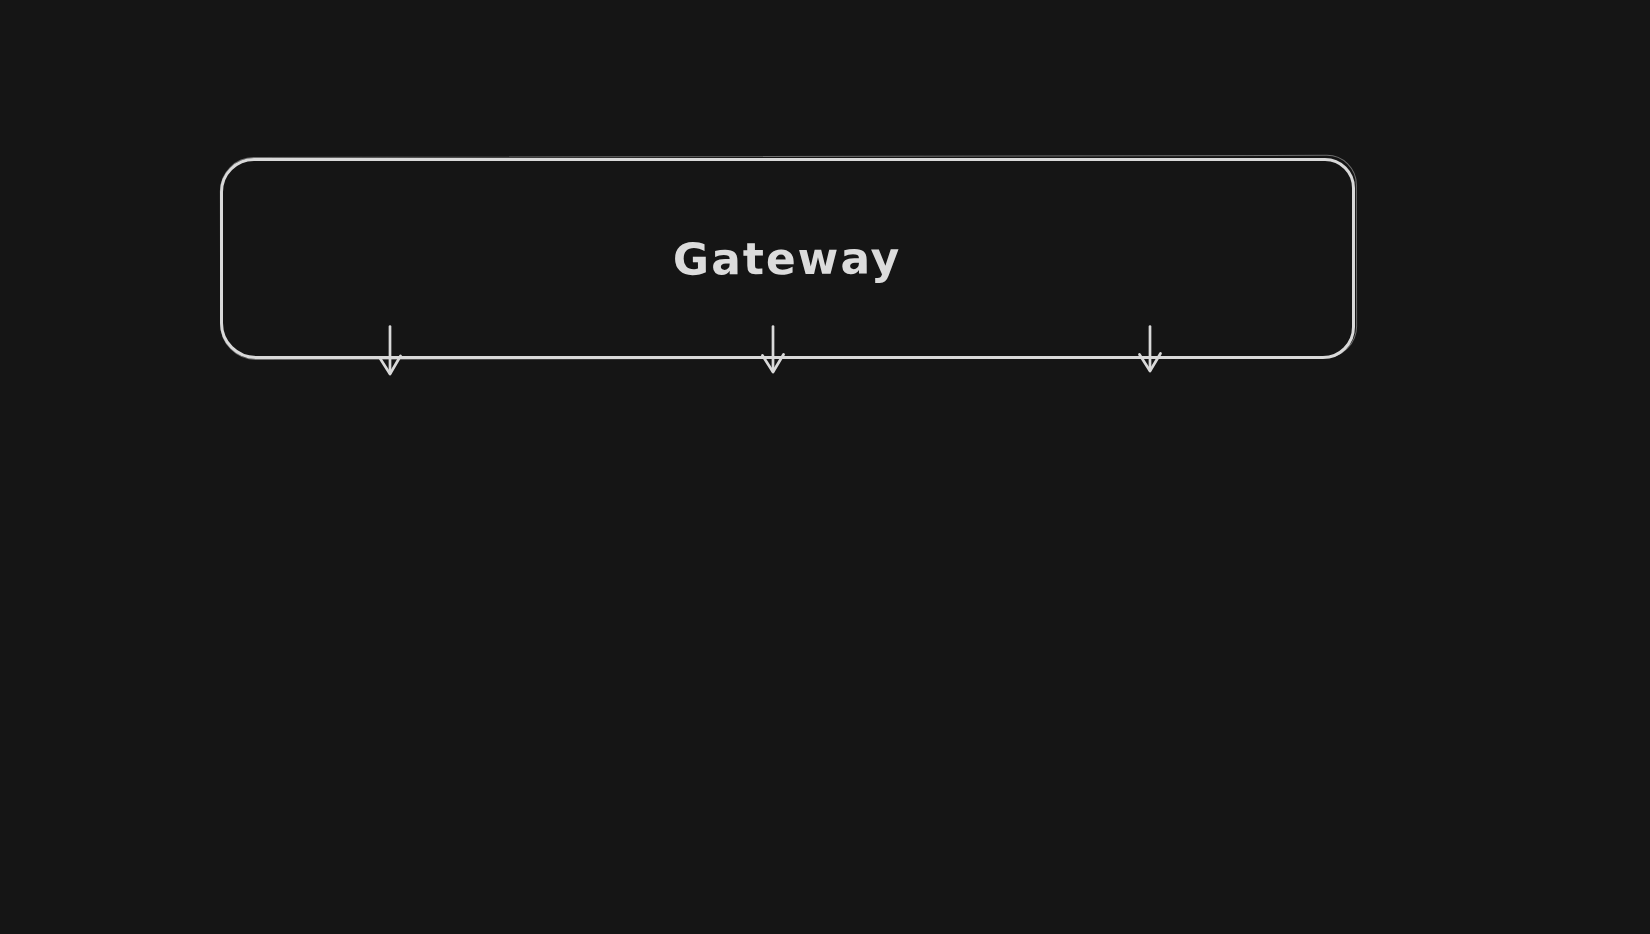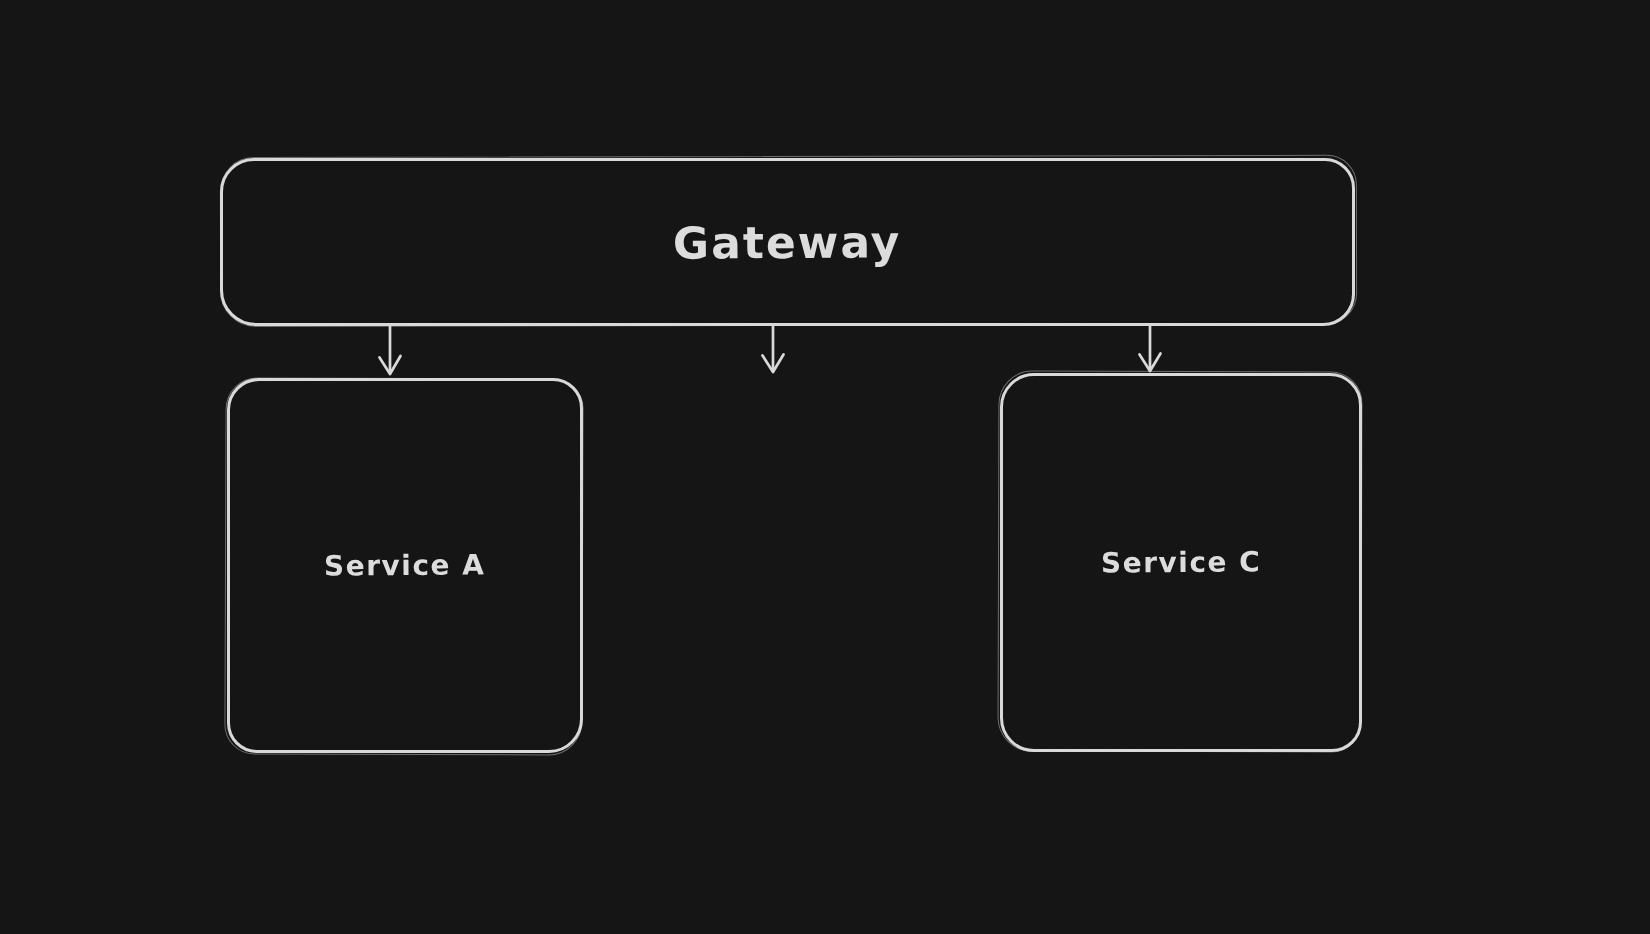--- a/index.html
+++ b/index.html
@@ -34,21 +34,21 @@
     inset: -4px;
     border: 1.6px solid rgba(217,217,217,0.45);
     border-radius: inherit;
     transform: rotate(0.18deg);
     pointer-events: none;
   }
   .node-gateway {
     left: 220px;
     top: 158px;
     width: 1135px;
-    height: 168px;
+    height: 201px;
     border-radius: 34px 30px 32px 36px;
   }
   .node-gateway::before { transform: rotate(-0.12deg) translate(1px, -1px); }
   .node-service-a {
     left: 227px;
     top: 378px;
     width: 356px;
     height: 375px;
     border-radius: 32px 30px 34px 30px;
   }
@@ -122,22 +122,16 @@
   <svg class="arrow arrow-b" width="32" height="50" viewBox="0 0 32 50">
     <path d="M16 0.5 L16 45.5"></path>
     <path d="M5.5 29.5 L16 46 L26.5 28.5"></path>
   </svg>
 
   <svg class="arrow arrow-c" width="32" height="49" viewBox="0 0 32 49">
     <path d="M16 0.5 L16 44.5"></path>
     <path d="M5.5 28.5 L16 45 L26.5 27.5"></path>
   </svg>
 
-  <div class="node node-service-a">
-    <span class="label label-service">Service A</span>
-  </div>
 
 
-  <div class="node node-service-c">
-    <span class="label label-service">Service C</span>
-  </div>
 
 </div>
 
 </body></html>

